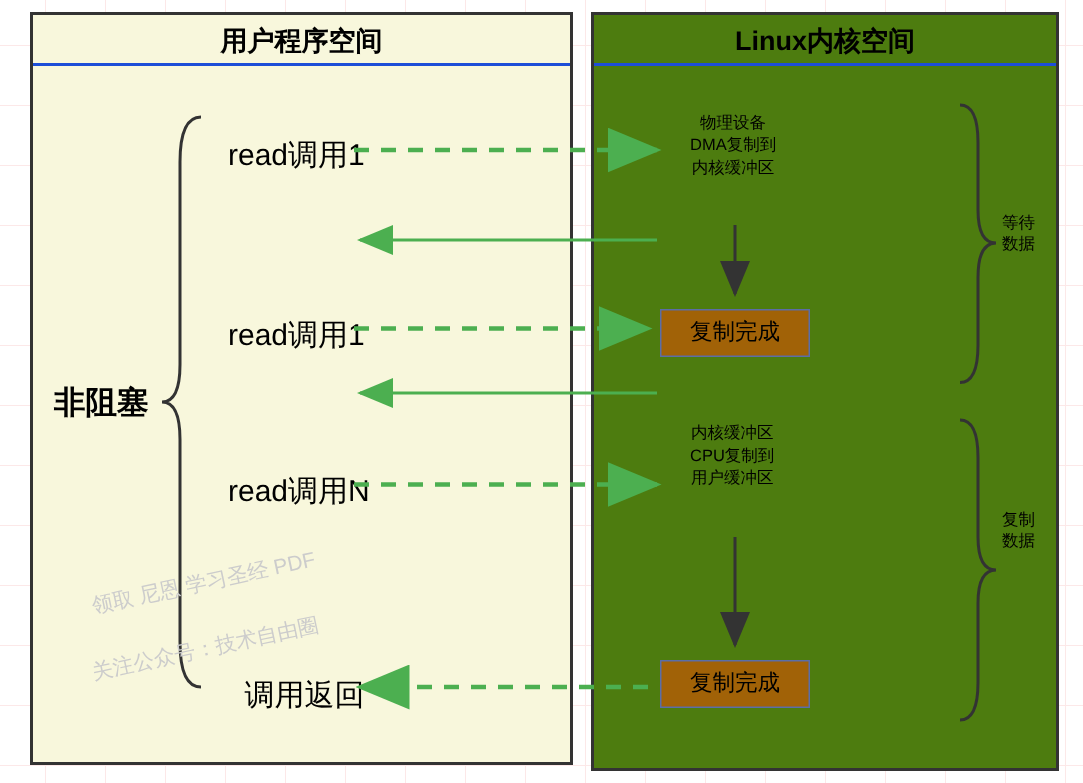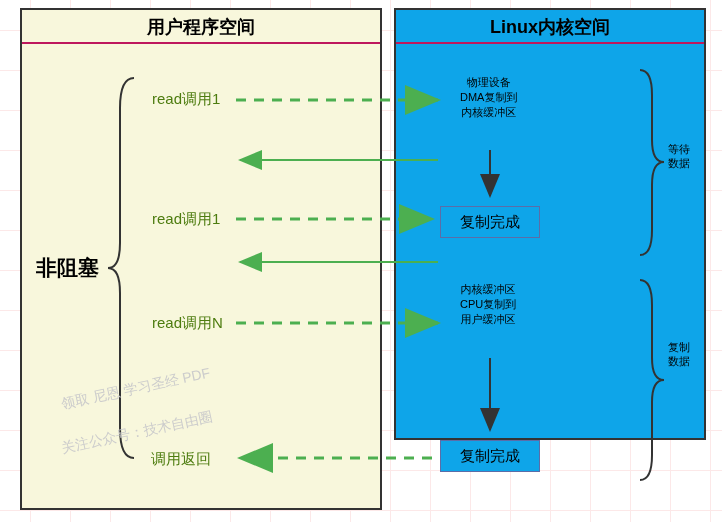--- a/index.html
+++ b/index.html
@@ -1,27 +1,27 @@
 <!DOCTYPE html>
 <html><head>
 <meta charset="utf-8">
 <style>
 *{margin:0;padding:0;box-sizing:border-box}
 body{font-family:"Microsoft YaHei",Arial,sans-serif;width:722px;height:522px;position:relative;background:#fff}
 .grid{position:absolute;inset:0;background-image:linear-gradient(#fce8e8 1px,transparent 1px),linear-gradient(90deg,#fce8e8 1px,transparent 1px);background-size:40px 40px;background-position:-10px -10px}
 .abs{position:absolute}
 .user-box{left:20px;top:8px;width:362px;height:502px;background:#f8f7dc;border:2px solid #333}
-.kernel-box{left:394px;top:8px;width:312px;height:432px;background:#0ea5e9;border:2px solid #333}
-.title-bar{width:100%;height:34px;border-bottom:2px solid #be185d;text-align:center;line-height:34px;font-size:18px;font-weight:bold}
+.kernel-box{left:394px;top:8px;width:312px;height:506px;background:#4d7c0f;border:2px solid #333}
+.title-bar{width:100%;height:34px;border-bottom:2px solid #1d4ed8;text-align:center;line-height:34px;font-size:18px;font-weight:bold}
 .brace-left{left:108px;top:78px;width:28px;height:380px;overflow:visible}
 .brace-right{left:638px;overflow:visible}
 .label-nonblock{left:36px;top:254px;font-size:21px;font-weight:bold}
-.row-text{font-size:15px;color:#4d7c0f}
+.row-text{font-size:20px;color:#000000}
 .kernel-text{left:460px;font-size:11px;text-align:center;line-height:1.35}
-.box-done{left:440px;width:100px;height:32px;background:#0ea5e9;border:1px solid #5b6da8;text-align:center;line-height:30px;font-size:15px}
+.box-done{left:440px;width:100px;height:32px;background:#a16207;border:1px solid #5b6da8;text-align:center;line-height:30px;font-size:15px}
 .side-label{left:668px;font-size:11px;text-align:left;line-height:1.3}
 .watermark{left:60px;color:#ccc;font-size:14px;transform:rotate(-12deg)}
 svg.arrows{position:absolute;left:0;top:0;width:722px;height:522px;pointer-events:none}
 </style>
 </head>
 <body>
 
 <div class="grid"></div>
 
 <div class="abs user-box">
@@ -34,21 +34,21 @@
 
 <div class="abs label-nonblock">非阻塞</div>
 
 <svg class="abs brace-left" viewBox="0 0 28 380">
   <path d="M26 0 Q12 0 12 30 L12 165 Q12 190 0 190 Q12 190 12 215 L12 350 Q12 380 26 380" fill="none" stroke="#333" stroke-width="2"></path>
 </svg>
 
 <div class="abs row-text" style="left:152px;top:90px">read调用1</div>
 <div class="abs row-text" style="left:152px;top:210px">read调用1</div>
 <div class="abs row-text" style="left:152px;top:314px">read调用N</div>
-<div class="abs row-text" style="left:151px;top:450px">调用返回</div>
+<div class="abs row-text" style="left:163px;top:450px">调用返回</div>
 
 <div class="abs kernel-text" style="top:75px;white-space:pre">物理设备
 DMA复制到
 内核缓冲区</div>
 <div class="abs kernel-text" style="top:282px;white-space:pre">内核缓冲区
 CPU复制到
 用户缓冲区</div>
 
 <div class="abs box-done" style="top:206px">复制完成</div>
 <div class="abs box-done" style="top:440px">复制完成</div>

